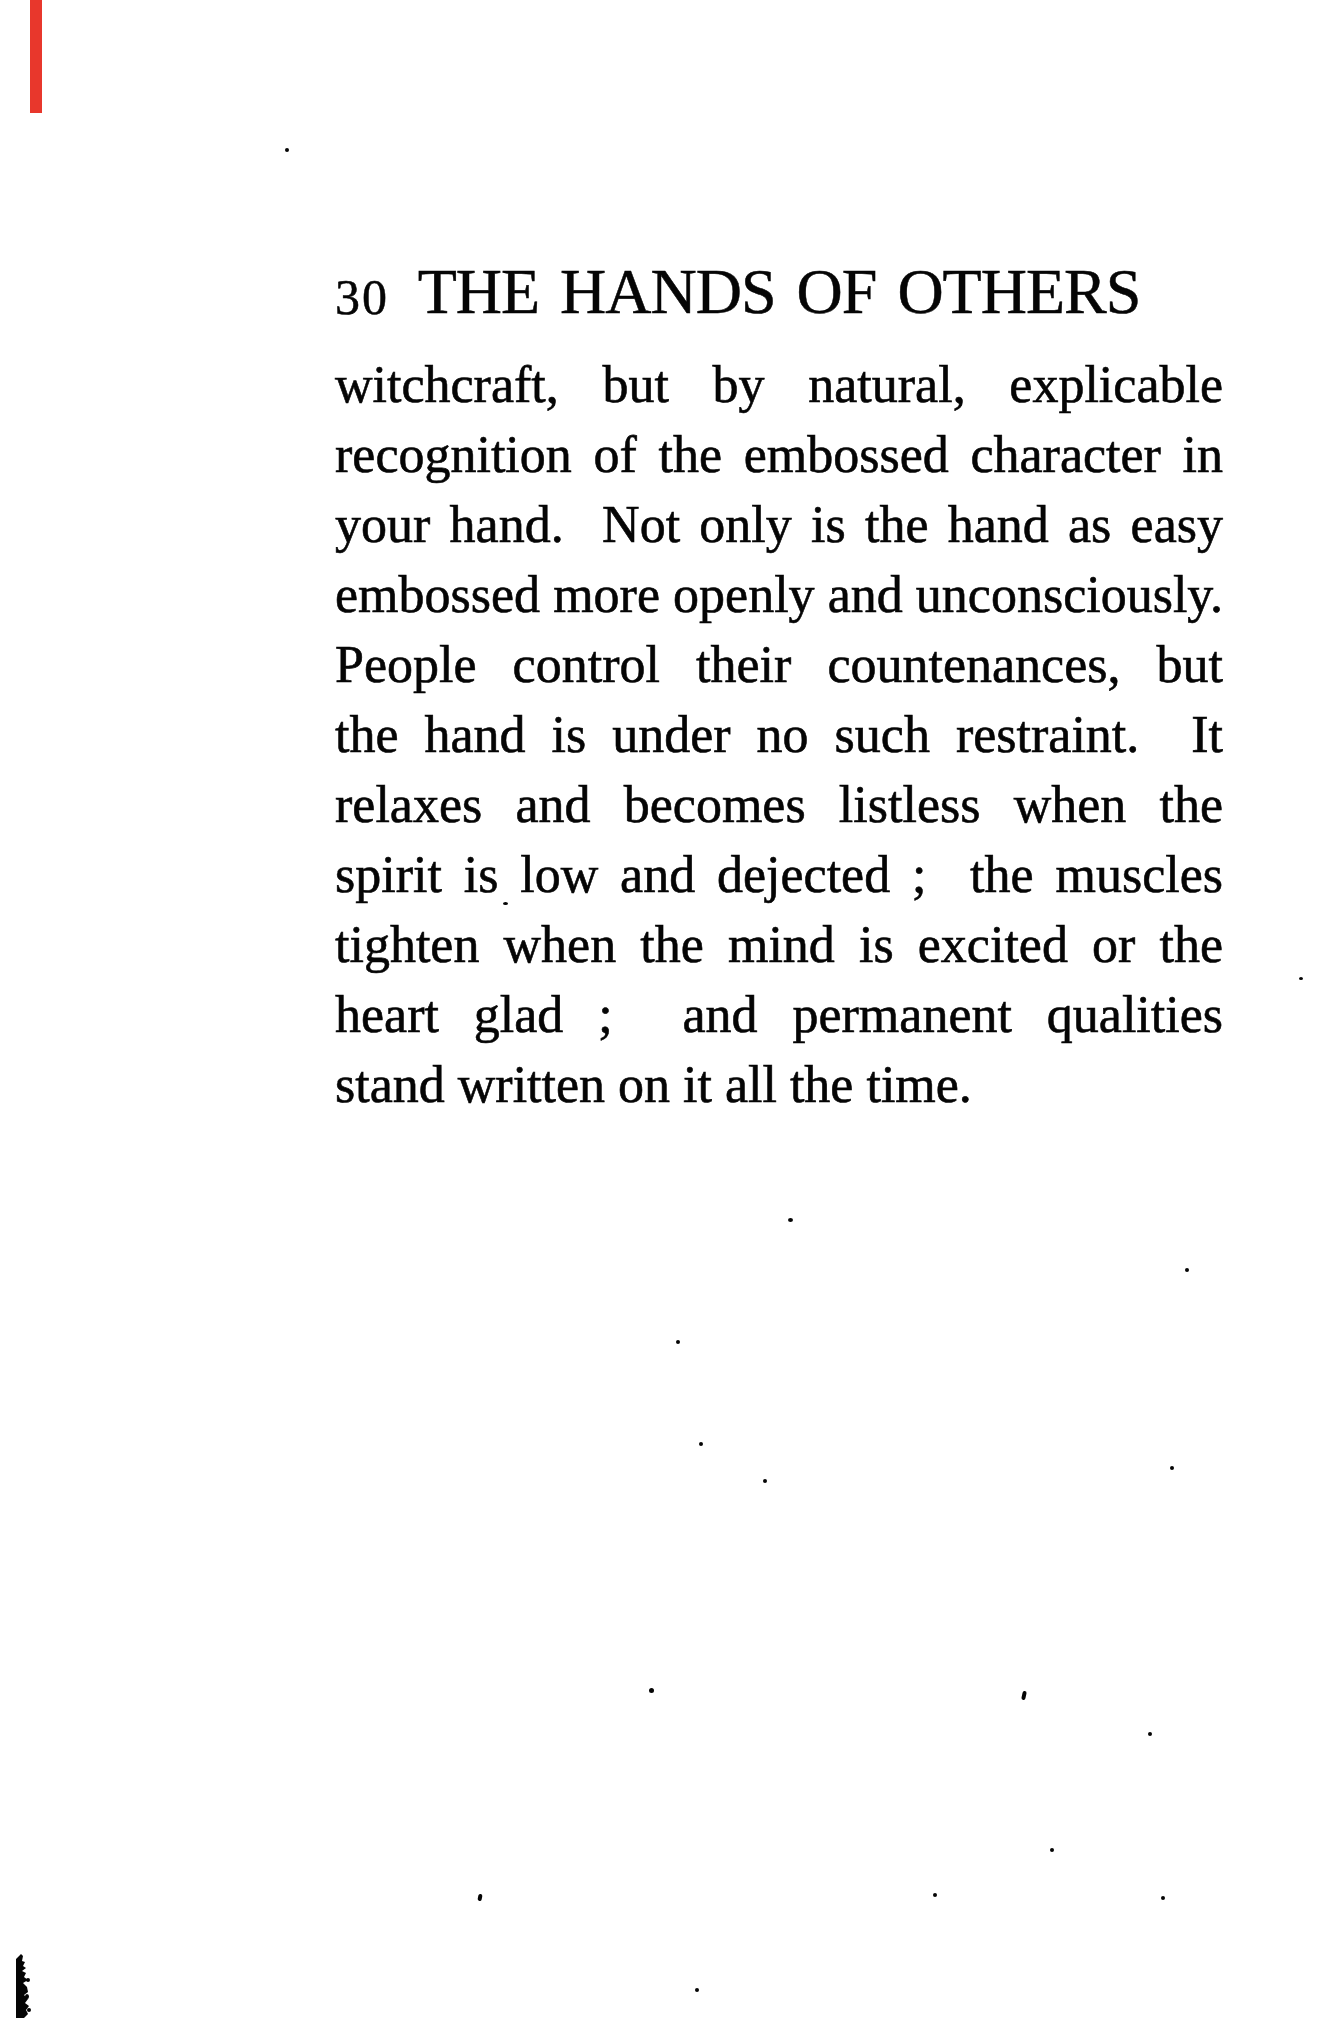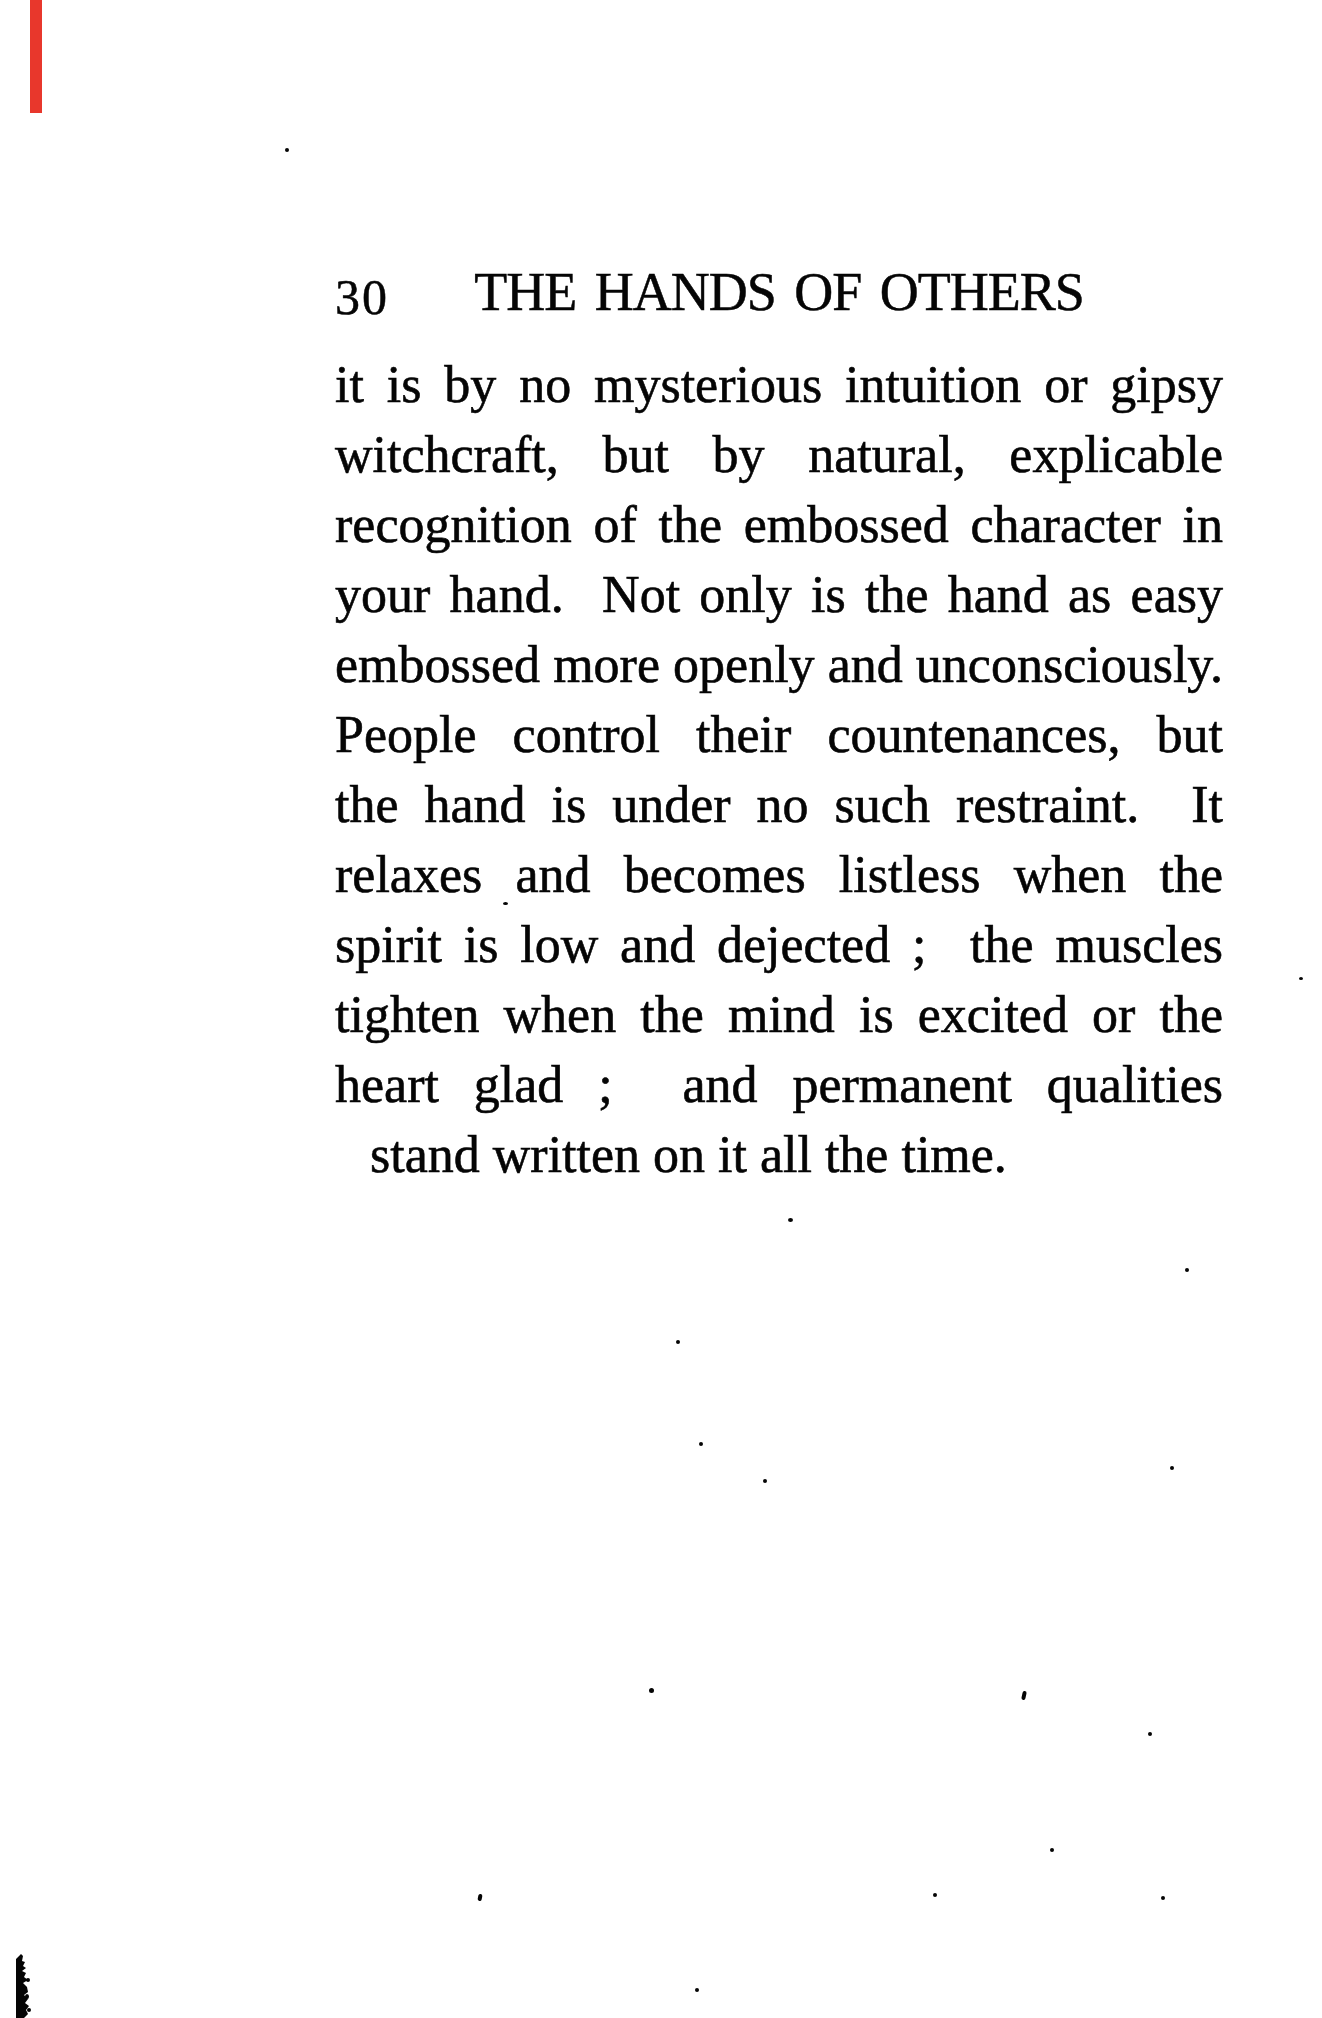--- a/index.html
+++ b/index.html
@@ -30,21 +30,21 @@
     font-size:50px;
     line-height:70px;
     letter-spacing:2px;
     text-align:right;
     -webkit-text-stroke:0.5px #050505;
   }
   .running-header{
     position:absolute;
     left:0;top:0;width:100%;
     text-align:center;
-    font-size:54px;
+    font-size:64px;
     line-height:70px;
     letter-spacing:-1px;
     word-spacing:6px;
     white-space:nowrap;
     -webkit-text-stroke:0.5px #050505;
   }
   
   .text-block{
     position:absolute;
     left:335px;top:350px;
@@ -54,21 +54,20 @@
     height:70px;
     line-height:70px;
     font-size:52px;
     text-align:justify;
     text-align-last:justify;
     white-space:normal;
     -webkit-text-stroke:0.6px #050505;
   }
   .body-line.last{
     text-align-last:left;
-    margin-left:35px;
   }
   
   .speck{
     position:absolute;
     background:#1a1a1a;
     border-radius:50%;
   }
   .speck.tick{border-radius:2px;transform:rotate(12deg);}
   
   .ink-blob{
@@ -82,21 +81,20 @@
 <div class="page">
 
   <div class="red-stripe" style="background: rgb(232, 55, 44);"></div>
 
   <div class="header-row">
     <div class="page-number">30</div>
     <div class="running-header">THE HANDS OF OTHERS</div>
   </div>
 
   <div class="text-block">
-      <div class="body-line">it is by no mysterious intuition or gipsy</div>
       <div class="body-line">witchcraft, but by natural, explicable</div>
       <div class="body-line">recognition of the embossed character in</div>
       <div class="body-line">your hand.&nbsp; Not only is the hand as easy</div>
       <div class="body-line">embossed more openly and unconsciously.</div>
       <div class="body-line">People control their countenances, but</div>
       <div class="body-line">the hand is under no such restraint.&nbsp; It</div>
       <div class="body-line">relaxes and becomes listless when the</div>
       <div class="body-line">spirit is low and dejected ;&nbsp; the muscles</div>
       <div class="body-line">tighten when the mind is excited or the</div>
       <div class="body-line">heart glad ;&nbsp; and permanent qualities</div>

